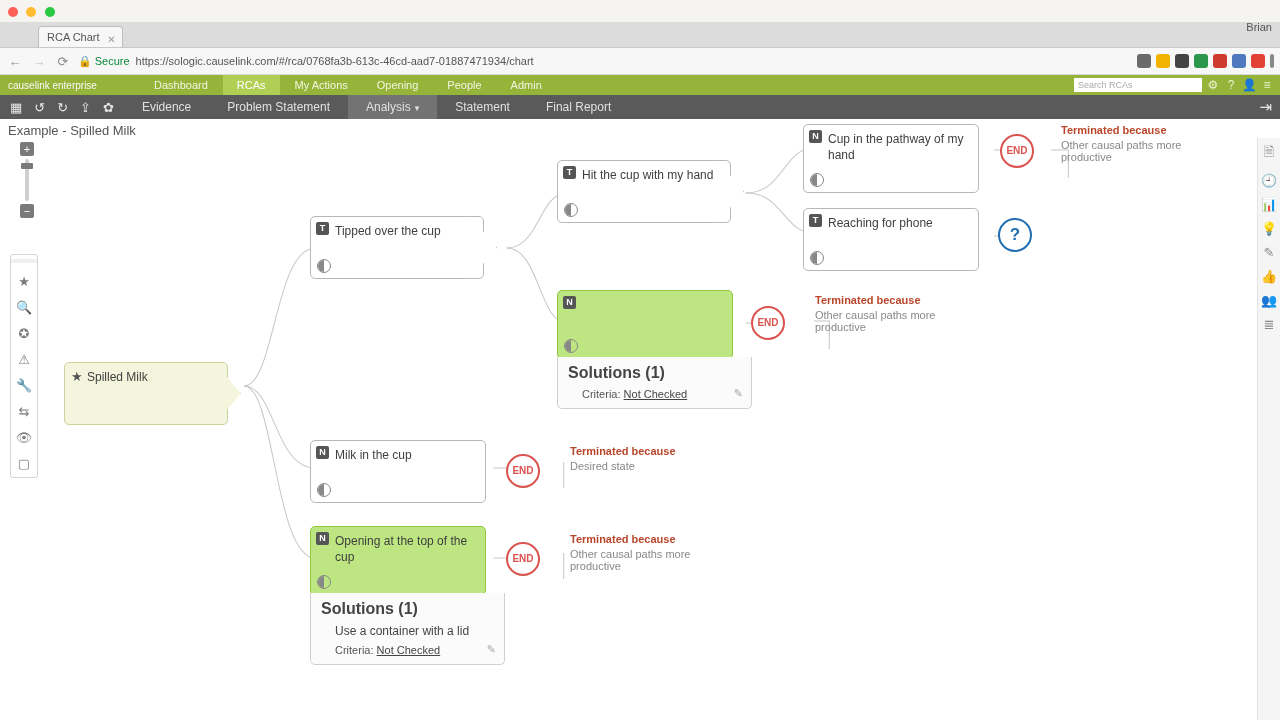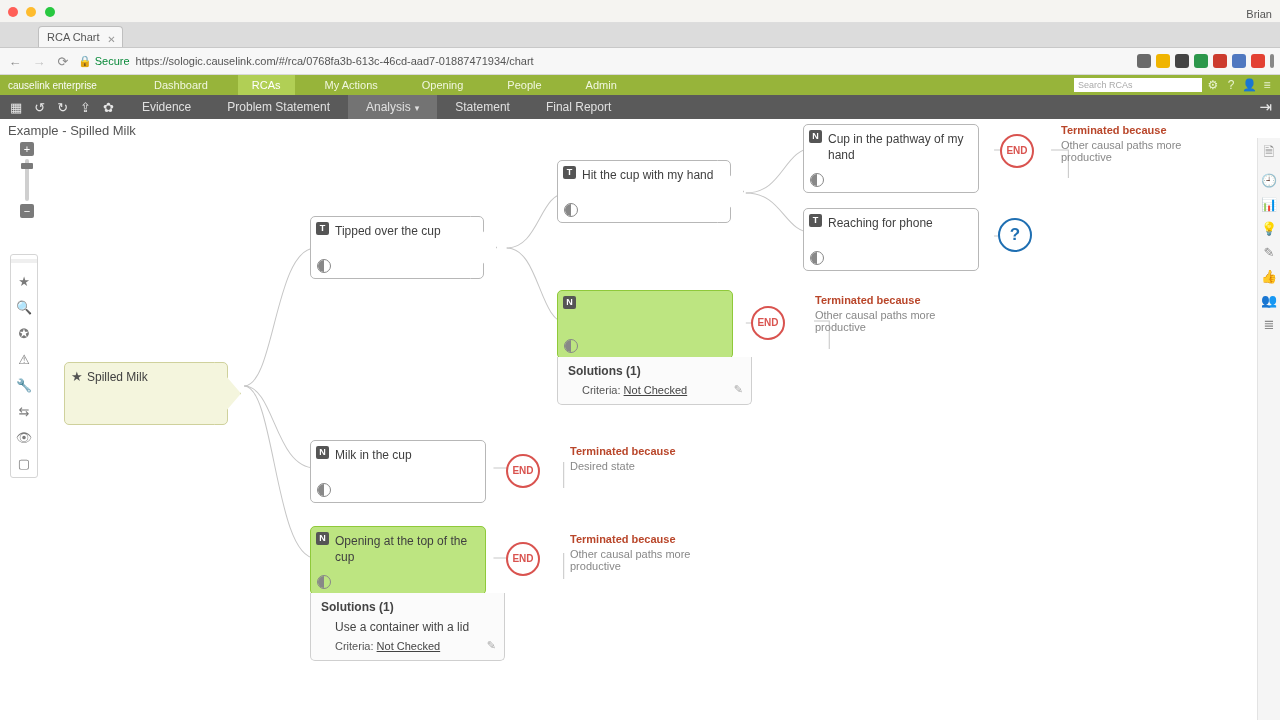--- a/index.html
+++ b/index.html
@@ -1,37 +1,37 @@
 <!DOCTYPE html>
 <html><head>
 <meta charset="utf-8">
 <style>
   html,body{margin:0;padding:0;font-family:"Helvetica Neue",Arial,sans-serif;font-size:12px;color:#444;background:#fff;width:1280px;height:720px;overflow:hidden}
   
   .mac-bar{height:22px;background:#f5f4f1;border-bottom:1px solid #ddd;position:relative}
   .mac-dots{position:absolute;left:8px;top:6px}
   .mac-dots span{display:inline-block;width:10px;height:10px;border-radius:50%;margin-right:5px}
   .dot-r{background:#ff5f57}.dot-y{background:#febc2e}.dot-g{background:#28c840}
-  .mac-user{position:absolute;right:8px;top:8px;font-size:11px;color:#555}
+  .mac-user{position:absolute;right:8px;top:21px;font-size:11px;color:#555}
   
   .tabrow{height:24px;background:#dcdcdc;border-bottom:1px solid #c8c8c8;display:flex;align-items:flex-end;padding-left:38px}
   .btab{background:#f7f7f7;border:1px solid #bfbfbf;border-bottom:none;border-radius:4px 4px 0 0;height:20px;line-height:20px;padding:0 22px 0 8px;font-size:11px;color:#555;position:relative}
   .btab .x{position:absolute;right:6px;top:3px;font-size:10px;color:#999}
   
   .addrbar{height:26px;background:#f7f7f7;border-bottom:1px solid #d8d8d8;display:flex;align-items:center;padding:0 6px;gap:6px}
   .navbtn{width:18px;text-align:center;color:#8a8a8a;font-size:13px}
   .navbtn.dis{color:#c4c4c4}
   .secure{color:#0a8a3a;font-size:11px;display:flex;align-items:center;gap:3px}
   .url{flex:1;color:#555;font-size:11px;white-space:nowrap;overflow:hidden}
   .ext-icons{display:flex;gap:5px;align-items:center}
   .ext-icons span{width:14px;height:14px;display:inline-block;border-radius:3px}
   
   .appbar{height:20px;background:#97b43a;color:#fff;display:flex;align-items:center;font-size:11px}
   .brand{width:132px;padding-left:8px;opacity:.95;font-size:10px}
-  .appnav{display:flex;gap:16px}
+  .appnav{display:flex;gap:1px}
   .appnav .it{padding:0 14px;height:20px;line-height:20px;cursor:pointer;color:#f1f7df}
   .appnav .it.active{background:#b1cf55;color:#fff}
   .appspacer{flex:1}
   .searchbox{background:#fff;border-radius:0;height:14px;width:120px;margin-right:4px;font-size:9px;color:#aaa;padding:0 4px;line-height:14px}
   .appicons{display:flex;gap:4px;padding-right:6px}
   .appicons span{width:14px;height:14px;color:#e9f3cf;font-size:12px;text-align:center;line-height:14px}
   
   .toolbar{height:24px;background:#5a5a5a;color:#e9e9e9;display:flex;align-items:center}
   .tl-left{display:flex;gap:12px;padding:0 10px;align-items:center}
   .tl-left span{font-size:13px;color:#e6e6e6;cursor:pointer}
@@ -68,21 +68,21 @@
   .node.arrow::after{content:"";position:absolute;right:-14px;top:-1px;bottom:-1px;width:26px;background:inherit;border:1px solid #b7b7b7;border-left:none;clip-path:polygon(0 0,100% 50%,0 100%)}
   .node.root{background:#f4f5dd;border-color:#cfd19c}
   .node.root::after{border-color:#cfd19c}
   .node.root .star{position:absolute;left:6px;top:6px;color:#535353;font-size:13px}
   .end{position:absolute;width:30px;height:30px;border:2px solid #d9534f;border-radius:50%;color:#d9534f;font-size:10px;font-weight:bold;text-align:center;line-height:30px;background:#fff}
   .q{position:absolute;width:30px;height:30px;border:2px solid #1f6fb2;border-radius:50%;color:#1f6fb2;font-size:17px;font-weight:bold;text-align:center;line-height:30px;background:#fff}
   .term{position:absolute;font-size:11px}
   .term .th{color:#b9462a;font-weight:600;margin-bottom:3px}
   .term .tb{color:#888}
   .solbox{position:absolute;border:1px solid #cfcfcf;border-top:none;border-radius:0 0 5px 5px;background:#fbfbfb;padding:7px 10px 8px 10px;box-sizing:border-box}
-  .solbox .sh{font-weight:bold;font-size:12px;color:#444;margin-bottom:6px}
+  .solbox .sh{font-weight:bold;font-size:16px;color:#444;margin-bottom:6px}
   .solbox .st{font-size:12px;color:#444;margin:2px 0 6px 14px}
   .solbox .sc{font-size:11px;color:#555;margin-left:14px}
   .solbox .sc u{color:#444}
   .solbox .pen{position:absolute;right:8px;bottom:8px;color:#aaa;font-size:11px}
   
   svg.wires{position:absolute;left:0;top:0;width:100%;height:100%;pointer-events:none}
   svg.wires path{stroke:#c6c6c6;stroke-width:1;fill:none}
 </style>
 </head>
 <body>

